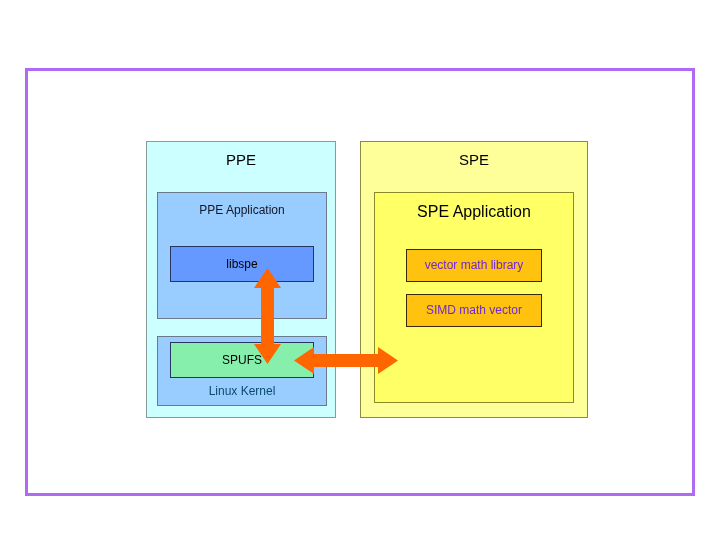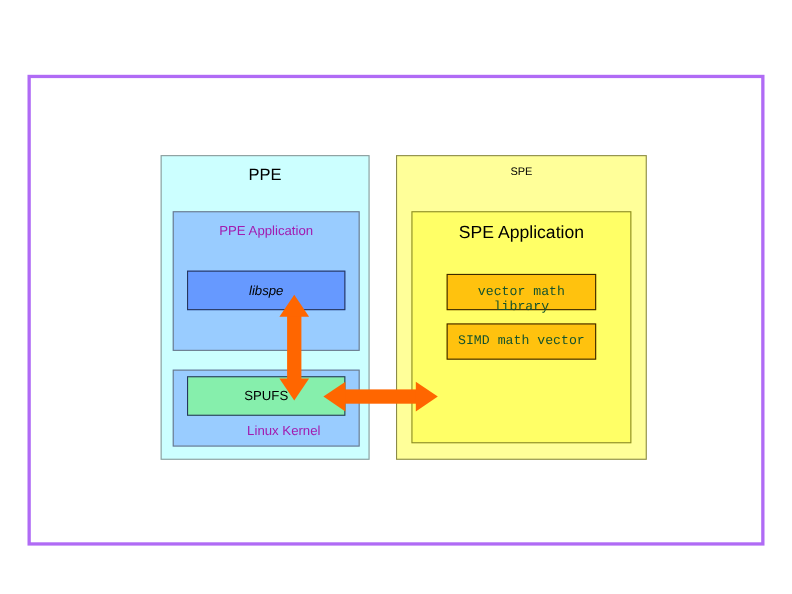--- a/index.html
+++ b/index.html
@@ -67,32 +67,31 @@
     height: 127px;
     background: #99ccff;
     border: 1px solid #6a7a8a;
   }
   #ppe-application-title {
     position: absolute;
     left: 0;
     top: 10px;
     width: 100%;
     font-size: 12px;
-    color: #a21caf;
+    color: #0f172a;
   }
 
   
   #libspe-box {
     left: 170px;
     top: 246px;
     width: 144px;
     height: 36px;
     background: #6699ff;
     border: 1px solid #26365e;
-    font-style: italic;
   }
   #libspe-label {
     position: absolute;
     left: 0;
     top: 10px;
     width: 100%;
     font-size: 12px;
     color: #000000;
   }
 
@@ -100,25 +99,25 @@
   #linux-kernel-box {
     left: 157px;
     top: 336px;
     width: 170px;
     height: 70px;
     background: #99ccff;
     border: 1px solid #6a7a8a;
   }
   #linux-kernel-label {
     position: absolute;
-    left: 16px;
+    left: 0;
     bottom: 7px;
     width: 100%;
     font-size: 12px;
-    color: #a21caf;
+    color: #0c4a6e;
   }
 
   
   #spufs-box {
     left: 170px;
     top: 342px;
     width: 144px;
     height: 36px;
     background: #86efac;
     border: 1px solid #26365e;
@@ -139,21 +138,21 @@
     width: 228px;
     height: 277px;
     background: #ffff99;
     border: 1px solid #8a8a4a;
   }
   #spe-title {
     position: absolute;
     left: 0;
     top: 9px;
     width: 100%;
-    font-size: 10px;
+    font-size: 15px;
     color: #000000;
   }
 
   
   #spe-application {
     left: 374px;
     top: 192px;
     width: 200px;
     height: 211px;
     background: #ffff66;
@@ -177,22 +176,21 @@
     background: #ffc20e;
     border: 1px solid #3a2a00;
     text-align: center;
   }
   .lib-box .lib-label {
     position: absolute;
     left: 0;
     top: 8px;
     width: 100%;
     font-size: 12px;
-    color: #14532d;
-    font-family: Liberation Mono, monospace;
+    color: #6d28d9;
   }
   #lib-vector-math { top: 249px; }
   #lib-simd-math  { top: 294px; }
   #lib-newlib     { top: 339px; }
 
   
   #arrow-layer {
     position: absolute;
     left: 0; top: 0;
     width: 720px; height: 540px;

